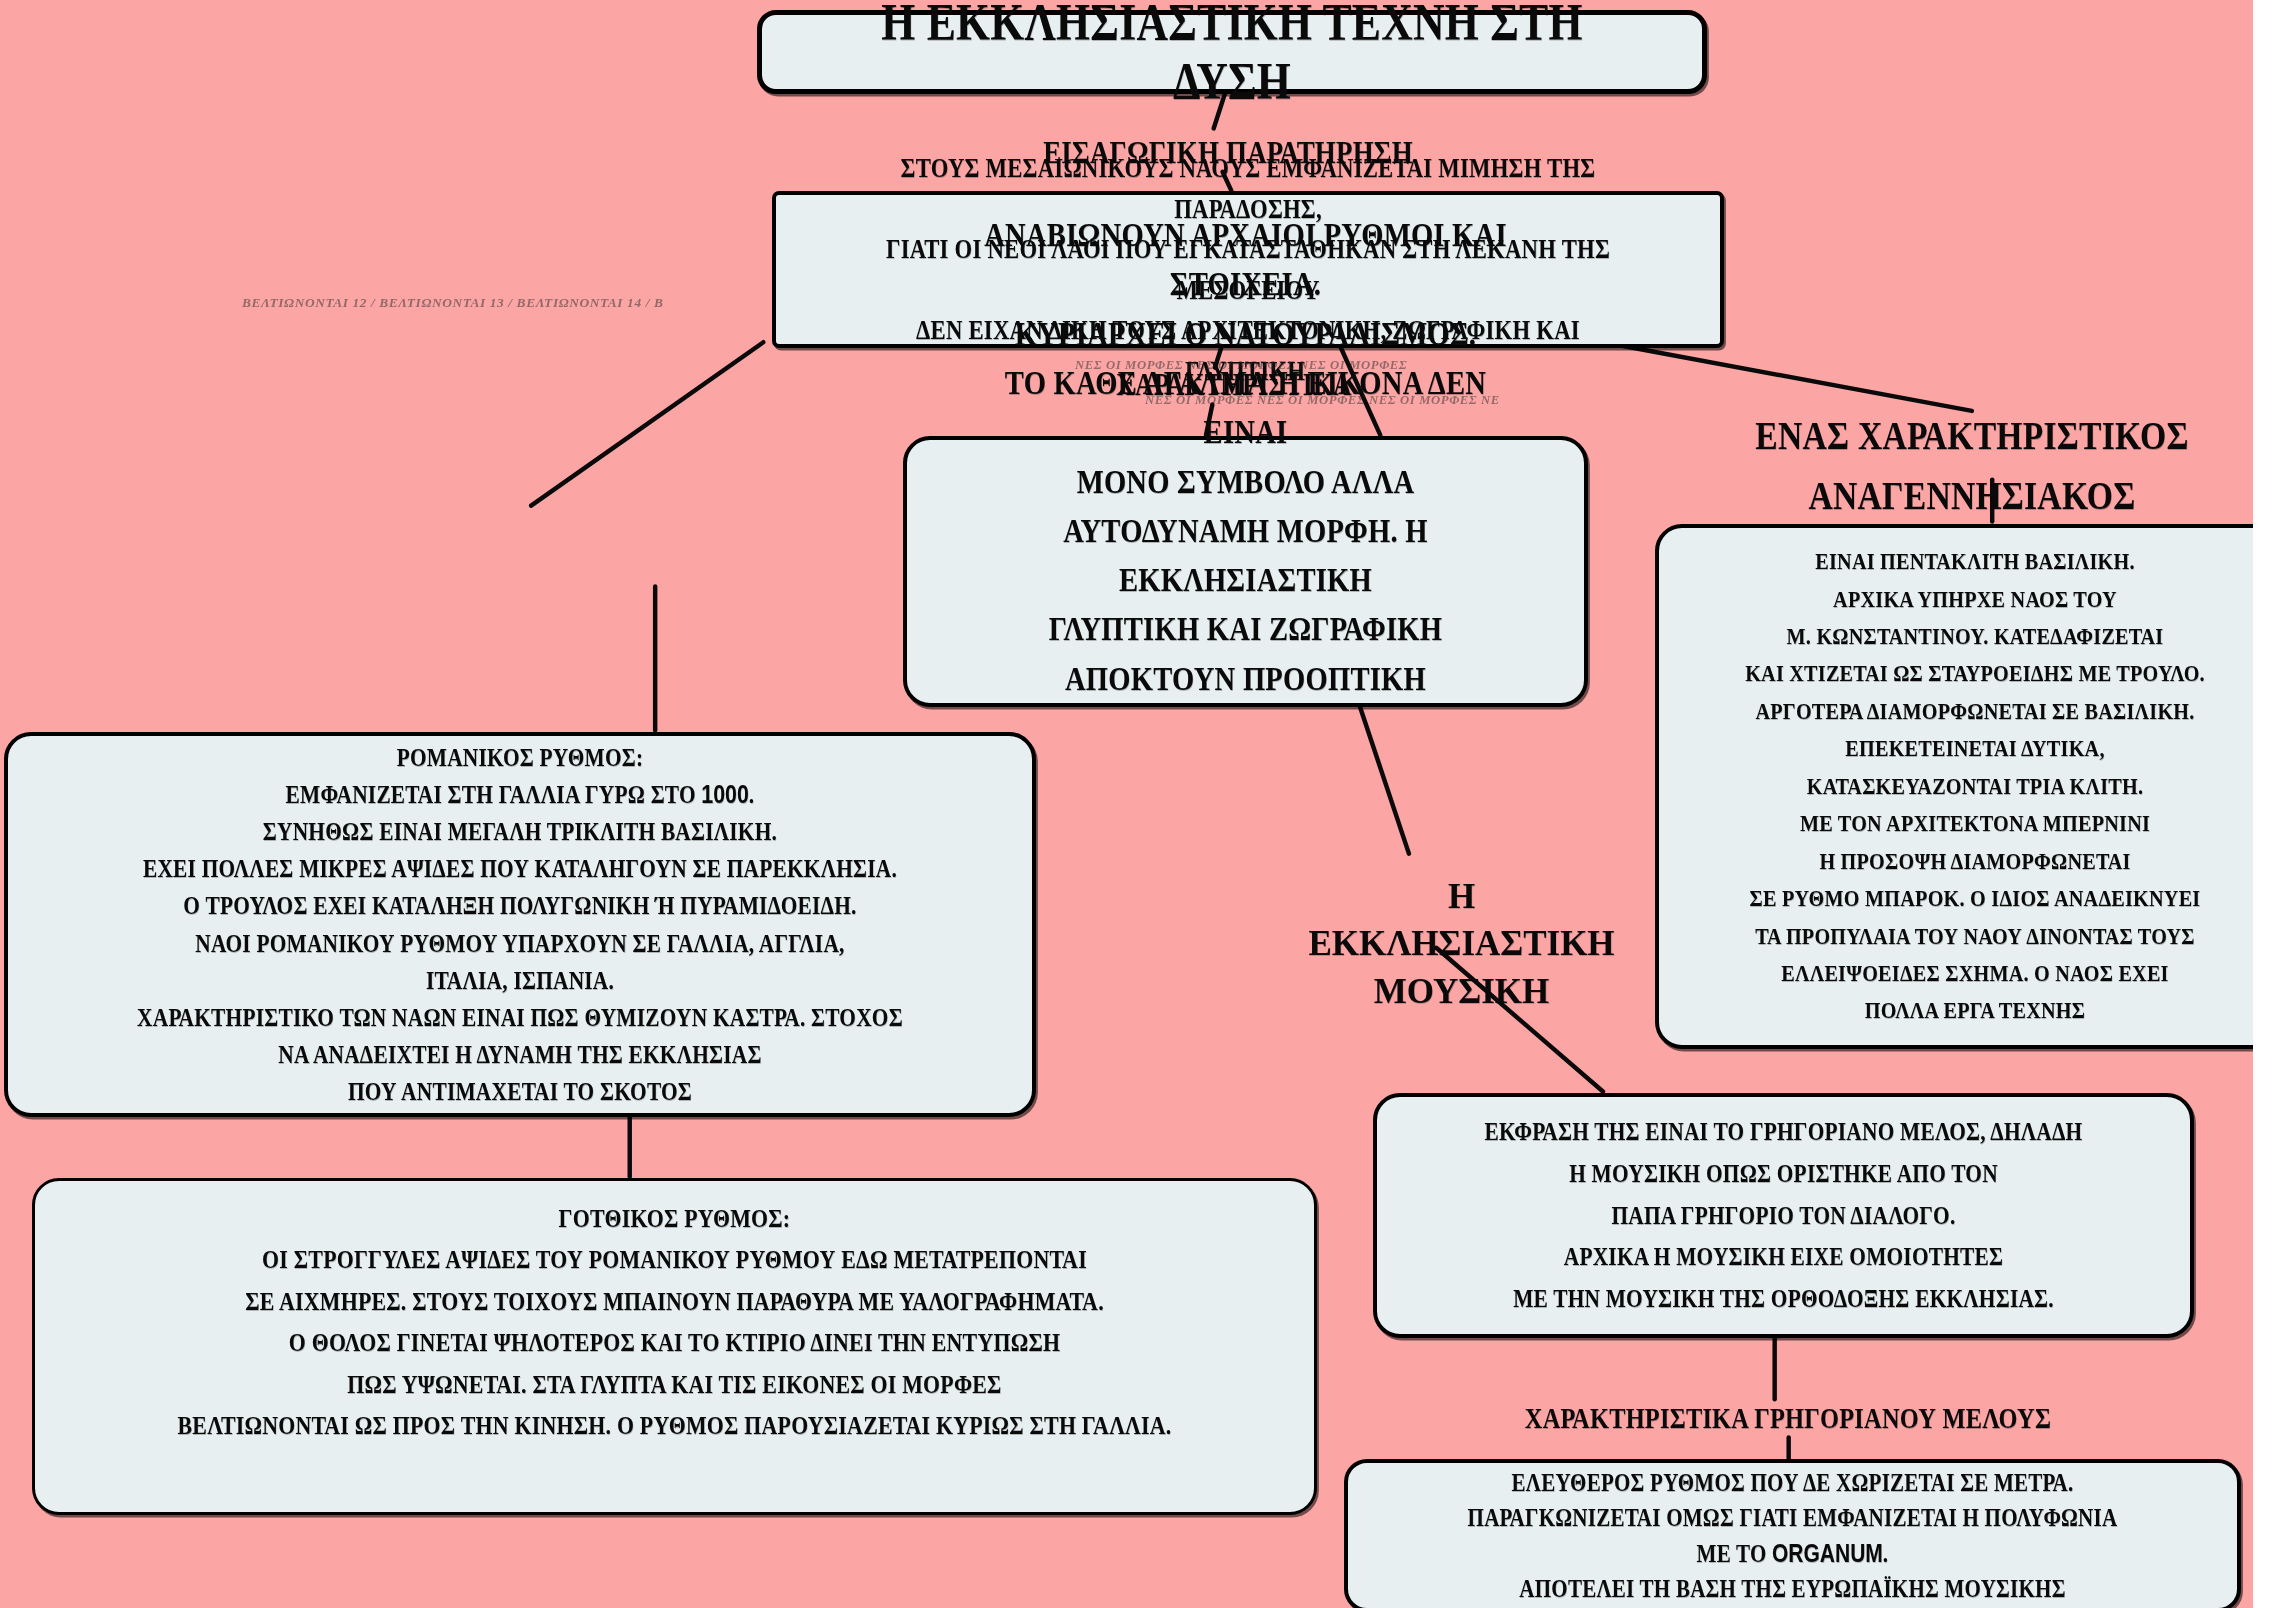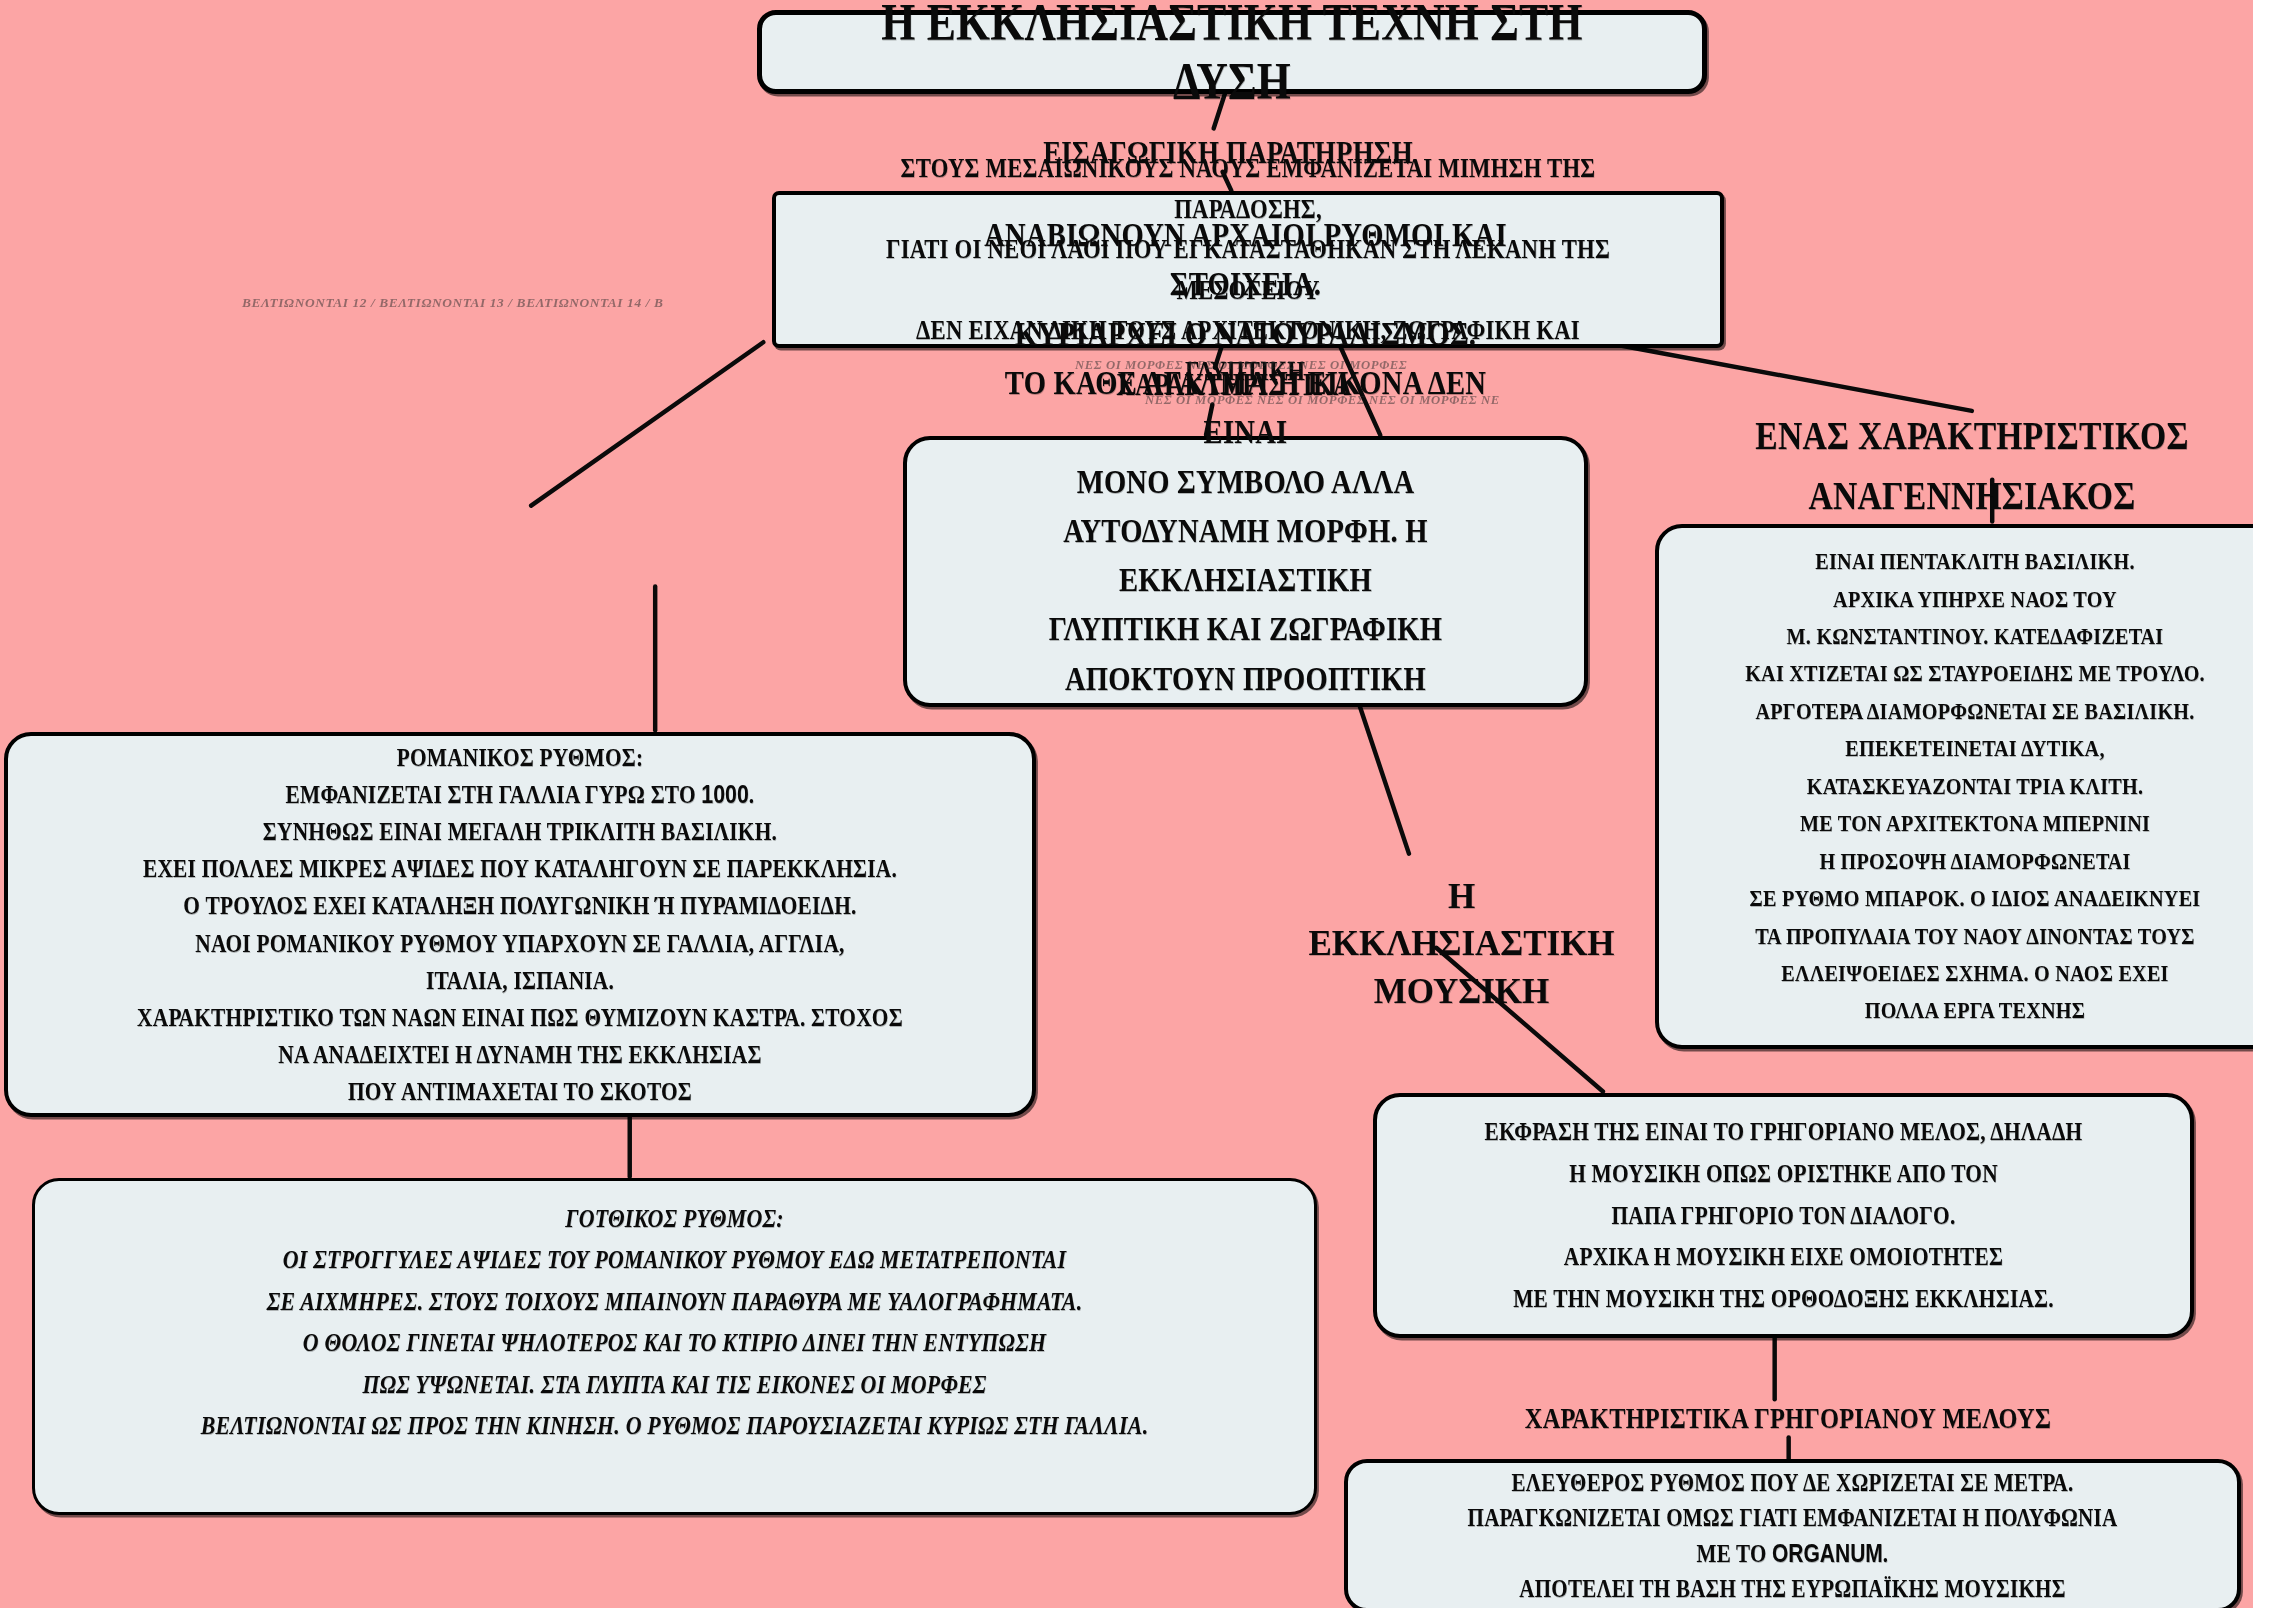--- a/index.html
+++ b/index.html
@@ -31,21 +31,21 @@
   }
   
   #title-box{left:757px;top:10.2px;width:940px;height:74px;font-size:52px;border-width:5.1px;border-radius:19px;}
   #intro-label{left:910px;top:130px;width:636px;font-size:32px;}
   #intro-box{left:772px;top:191px;width:944px;height:149px;font-size:27px;line-height:1.5;border-radius:7px;}
   #char-label{left:1043px;top:364px;width:382px;font-size:30.5px;}
   #center-box{left:903px;top:436px;width:677px;height:263px;font-size:34px;line-height:1.45;align-items:flex-end;}
   #typoi-label{left:172px;top:520px;width:687px;font-size:30px;line-height:1.45;}
   #agios-label{left:1654px;top:406px;width:636px;font-size:40px;line-height:1.5;text-align:center;}
   #rom-box{left:3.8px;top:732px;width:1024px;height:377px;font-size:25.4px;line-height:1.46;}
-  #goth-box{left:32px;top:1178px;width:1285px;height:337px;font-size:26px;line-height:1.6;align-items:flex-start;padding-top:16.5px;box-sizing:border-box;border-width:3.2px;font-style:italic;}
+  #goth-box{left:32px;top:1178px;width:1285px;height:337px;font-size:26px;line-height:1.6;align-items:flex-start;padding-top:16.5px;box-sizing:border-box;border-width:3.2px;}
   #peter-box{left:1655px;top:524px;width:632px;height:517px;font-size:24px;line-height:1.56;}
   #music-label{left:1296px;top:873px;width:331px;font-size:35px;line-height:1.35;}
   #music-label .ml{text-shadow:0.6px 1.3px 0 rgba(0,0,0,0.2);}
   #greg-box{left:1373px;top:1093px;width:813px;height:237px;font-size:25.4px;line-height:1.64;}
   #gregchar-label{left:1451px;top:1398px;width:674px;font-size:29px;}
   #bottom-box{left:1344px;top:1459px;width:889px;height:145px;font-size:25px;line-height:1.42;border-radius:23px;}
   #ghost-left{left:242px;top:247px;}
   #ghost-inside{left:1075px;top:310px;font-size:12.7px;}
   #ghost-below{left:1145px;top:345px;font-size:12.7px;}
 </style>

